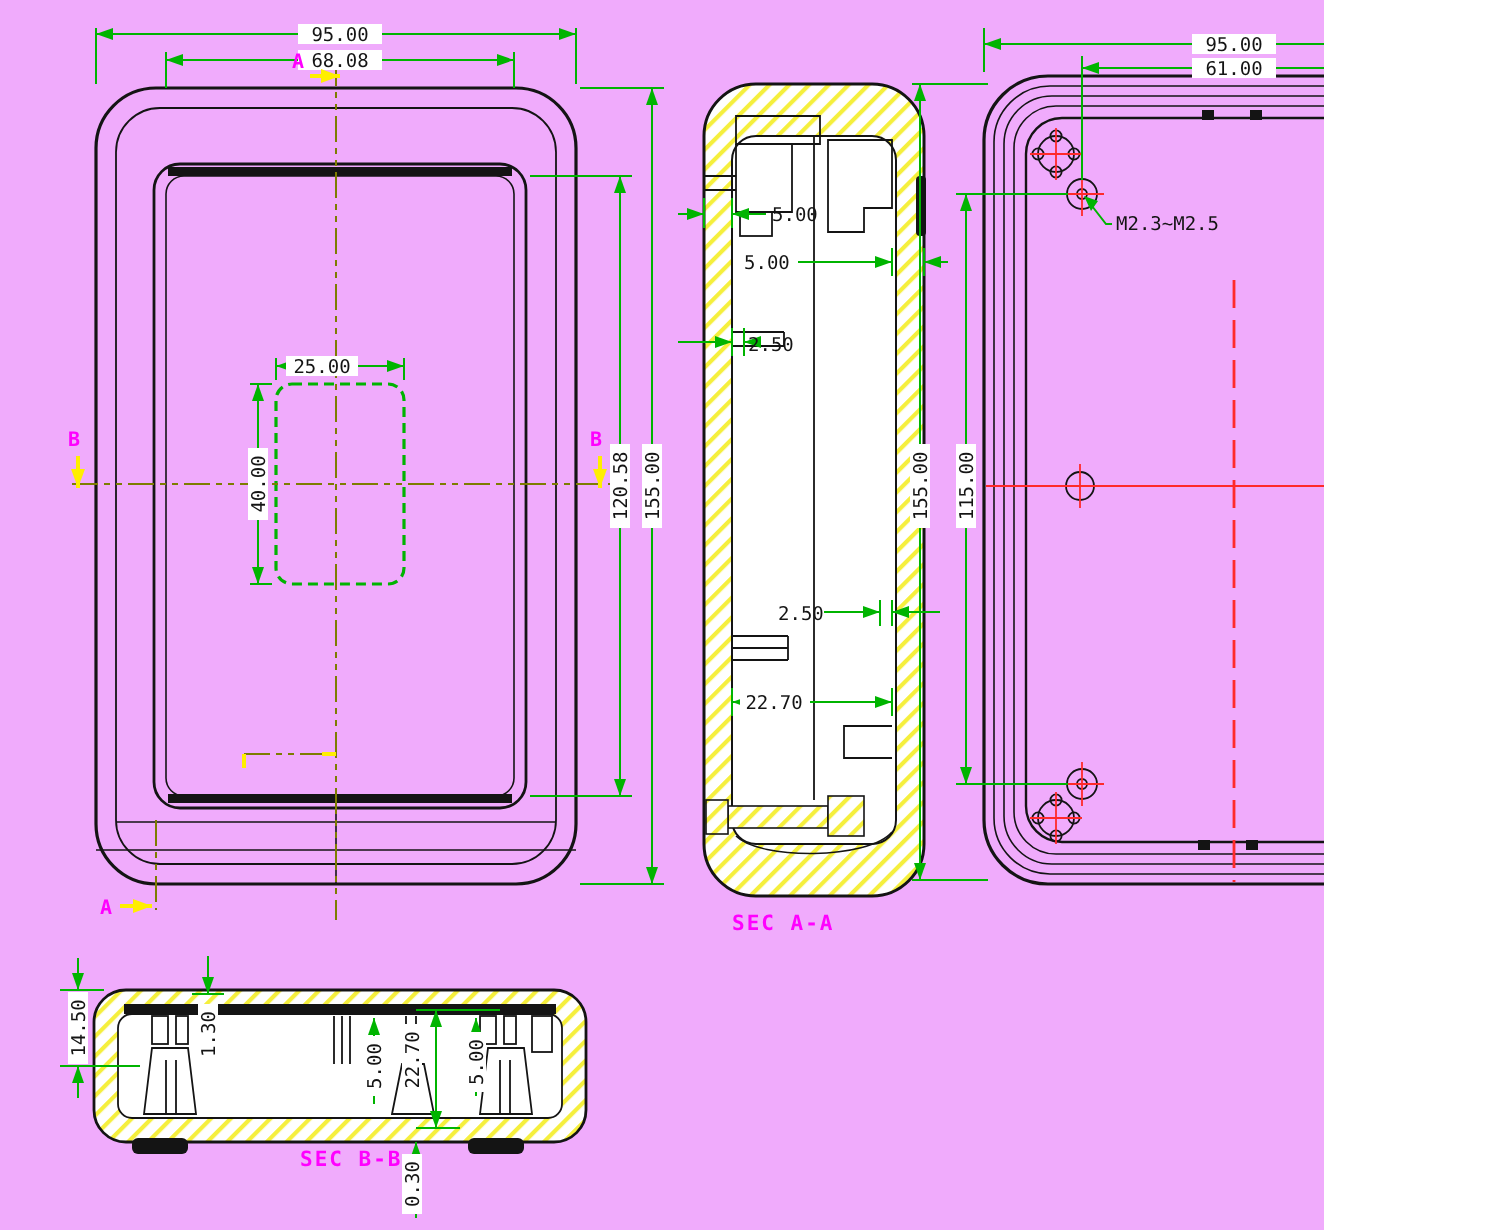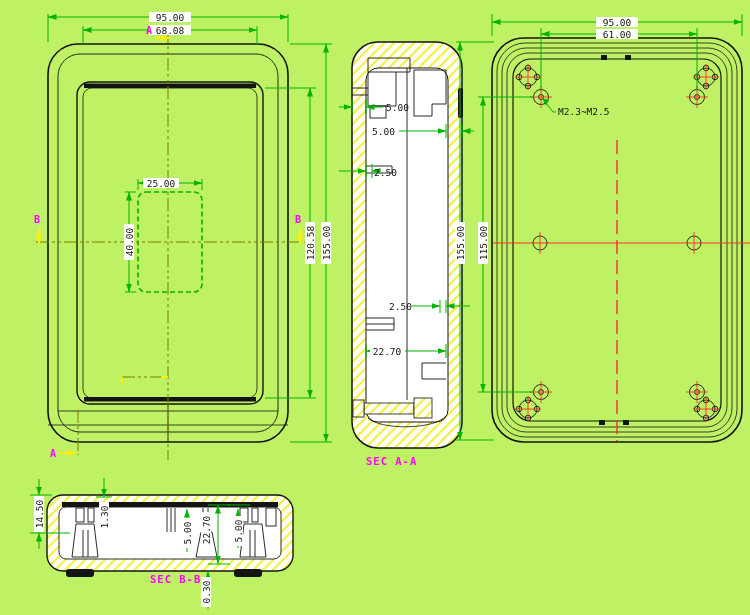--- a/index.html
+++ b/index.html
@@ -1,16 +1,16 @@
 <!DOCTYPE html>
 <html><head>
 <meta charset="utf-8">
 <style>
   html,body{margin:0;padding:0;background:#ffffff;}
-  .stage{position:relative;width:750px;height:615px;background:#bef264;overflow:hidden;}
+  .stage{position:relative;width:662px;height:615px;background:#f0abfc;overflow:hidden;}
   .dim{font:9.5px "DejaVu Sans Mono", monospace;fill:#141414;}
   .lbl{font:bold 10px "DejaVu Sans Mono", monospace;fill:#ff00ff;}
   .seclbl{font:bold 10.5px "DejaVu Sans Mono", monospace;fill:#ff00ff;letter-spacing:1px;}
   .outline{stroke:#141414;fill:none;}
   .green{stroke:#00b400;stroke-width:1;fill:none;}
   .olive{stroke:#7d7d00;stroke-width:1;fill:none;stroke-dasharray:13 3 3 3 3 3;}
   .redcl{stroke:#ff2a2a;fill:none;}
   .ytick{stroke:#ffee00;stroke-width:2;fill:none;}
 </style>
 </head>

